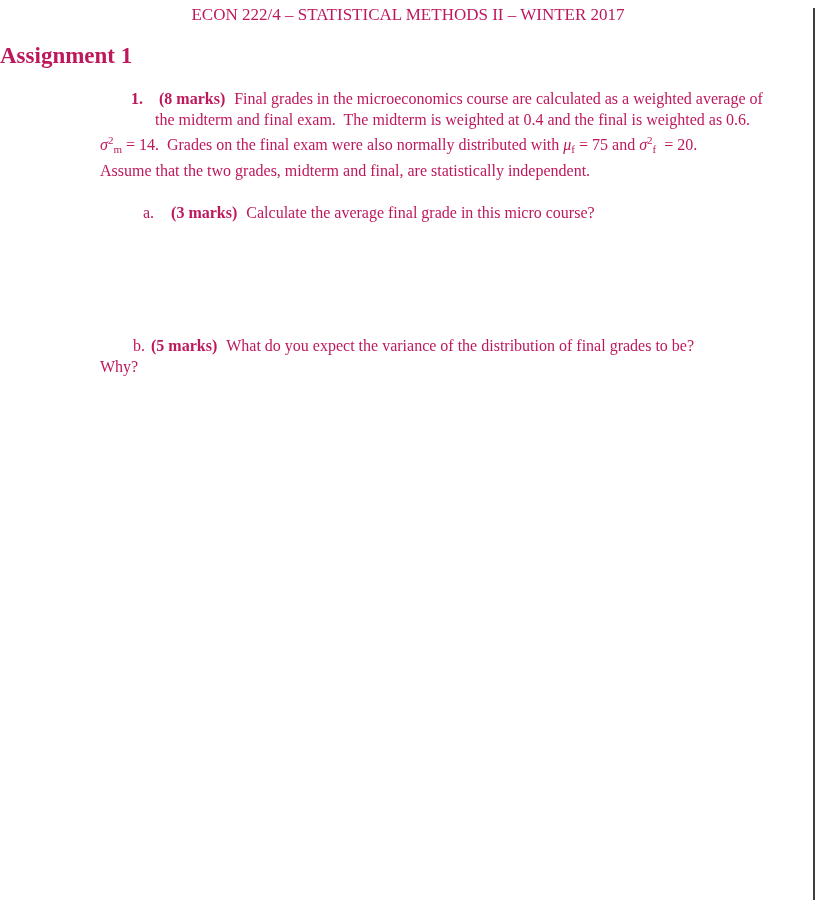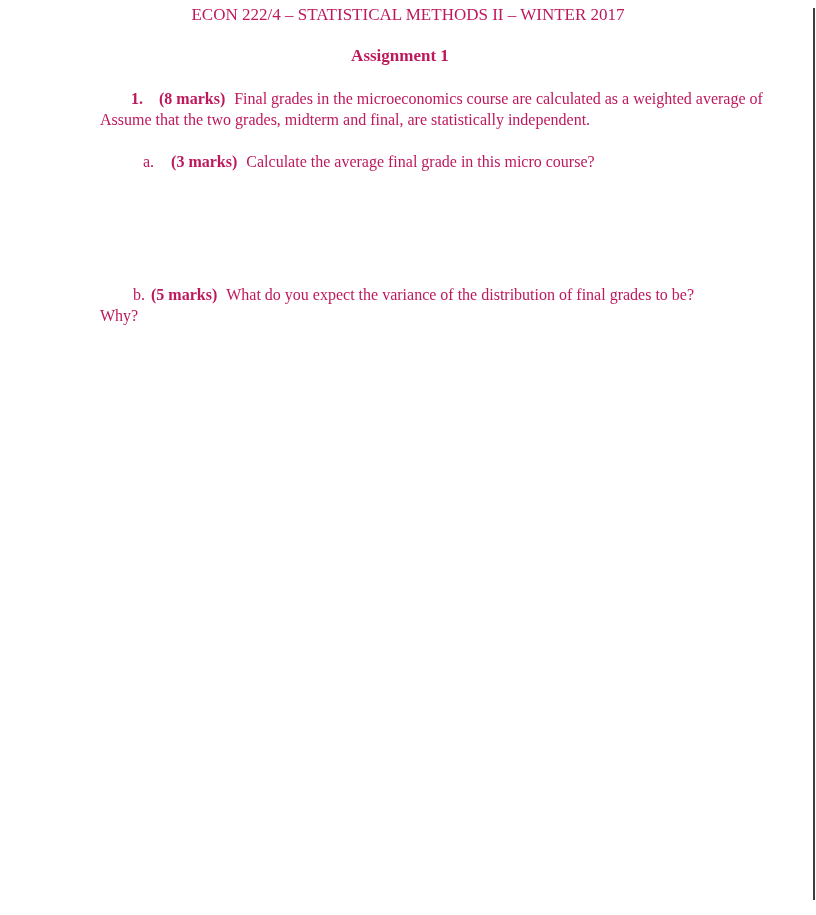--- a/index.html
+++ b/index.html
@@ -23,22 +23,21 @@
     background: #3d3d3d;
   }
   .title {
     margin: 4px 0 0 0;
     text-align: center;
     font-size: 17px;
     font-weight: 400;
   }
   .subtitle {
     margin: 20px 16px 0 0;
-    text-align: center;
-    font-size: 17px;
+    font-size: 23px;
     font-weight: 700;
   }
   .q1 { margin-top: 22px; }
   .line { white-space: pre-wrap; }
   .l1 { padding-left: 131px; }
   .l2 { padding-left: 155px; }
   .l3 { padding-left: 147px; }
   .l0 { padding-left: 100px; }
   .pa { margin-top: 21px; padding-left: 143px; white-space: pre-wrap; }
   .pb { margin-top: 112px; padding-left: 133px; white-space: pre-wrap; }
@@ -59,22 +58,24 @@
   <div class="right-edge"></div>
 
   <div class="title">ECON 222/4 – STATISTICAL METHODS II – WINTER 2017</div>
 
   <div class="subtitle">Assignment 1</div>
 
   <div class="q1">
 
     <div class="line l1"><span class="b gap-num">1.</span><span class="b gap-marks">(8 marks)</span><span>Final grades in the microeconomics course are calculated as a weighted average of</span></div>
 
+    <div class="line l2"><span>the midterm and final exam.  The midterm is weighted at 0.4 and the final is weighted as 0.6.</span></div>
 
 
+    <div class="line l0"><span class="it">σ</span><span class="sp">2</span><span class="sb">m</span><span> = 14.  Grades on the final exam were also normally distributed with </span><span class="it">μ</span><span class="sb">f</span><span> = 75 and </span><span class="it">σ</span><span class="sp">2</span><span class="sb">f</span><span>  = 20.</span></div>
 
     <div class="line l0"><span>Assume that the two grades, midterm and final, are statistically independent.</span></div>
 
   </div>
 
   <div class="pa"><span class="gap-a">a.</span><span class="b gap-marks">(3 marks)</span><span>Calculate the average final grade in this micro course?</span></div>
 
   <div class="pb"><span class="gap-b">b.</span><span class="b gap-marks">(5 marks)</span><span>What do you expect the variance of the distribution of final grades to be?</span></div>
 
   <div class="line l0"><span>Why?</span></div>

